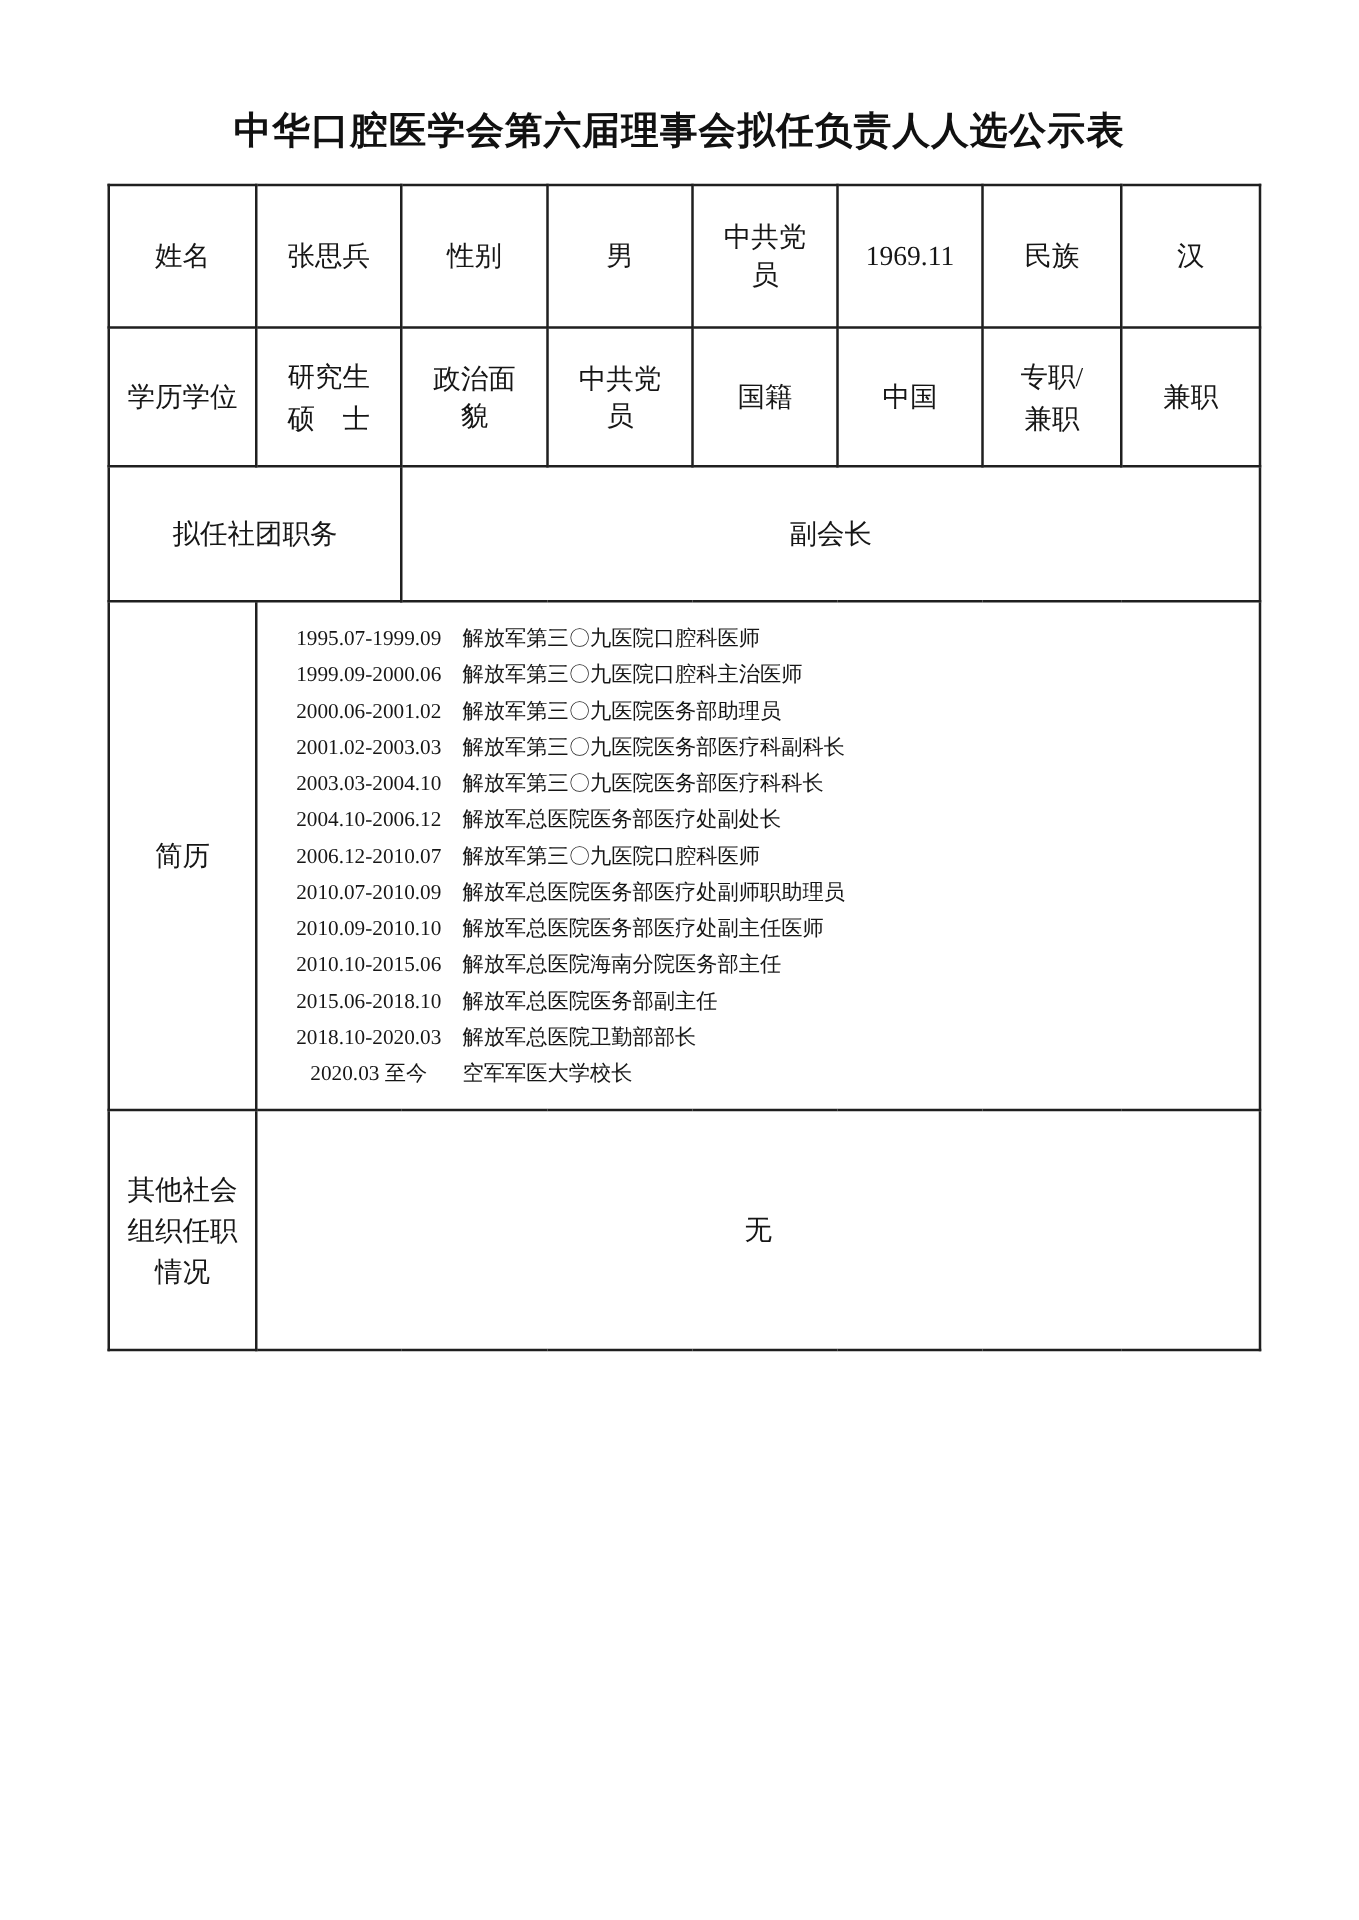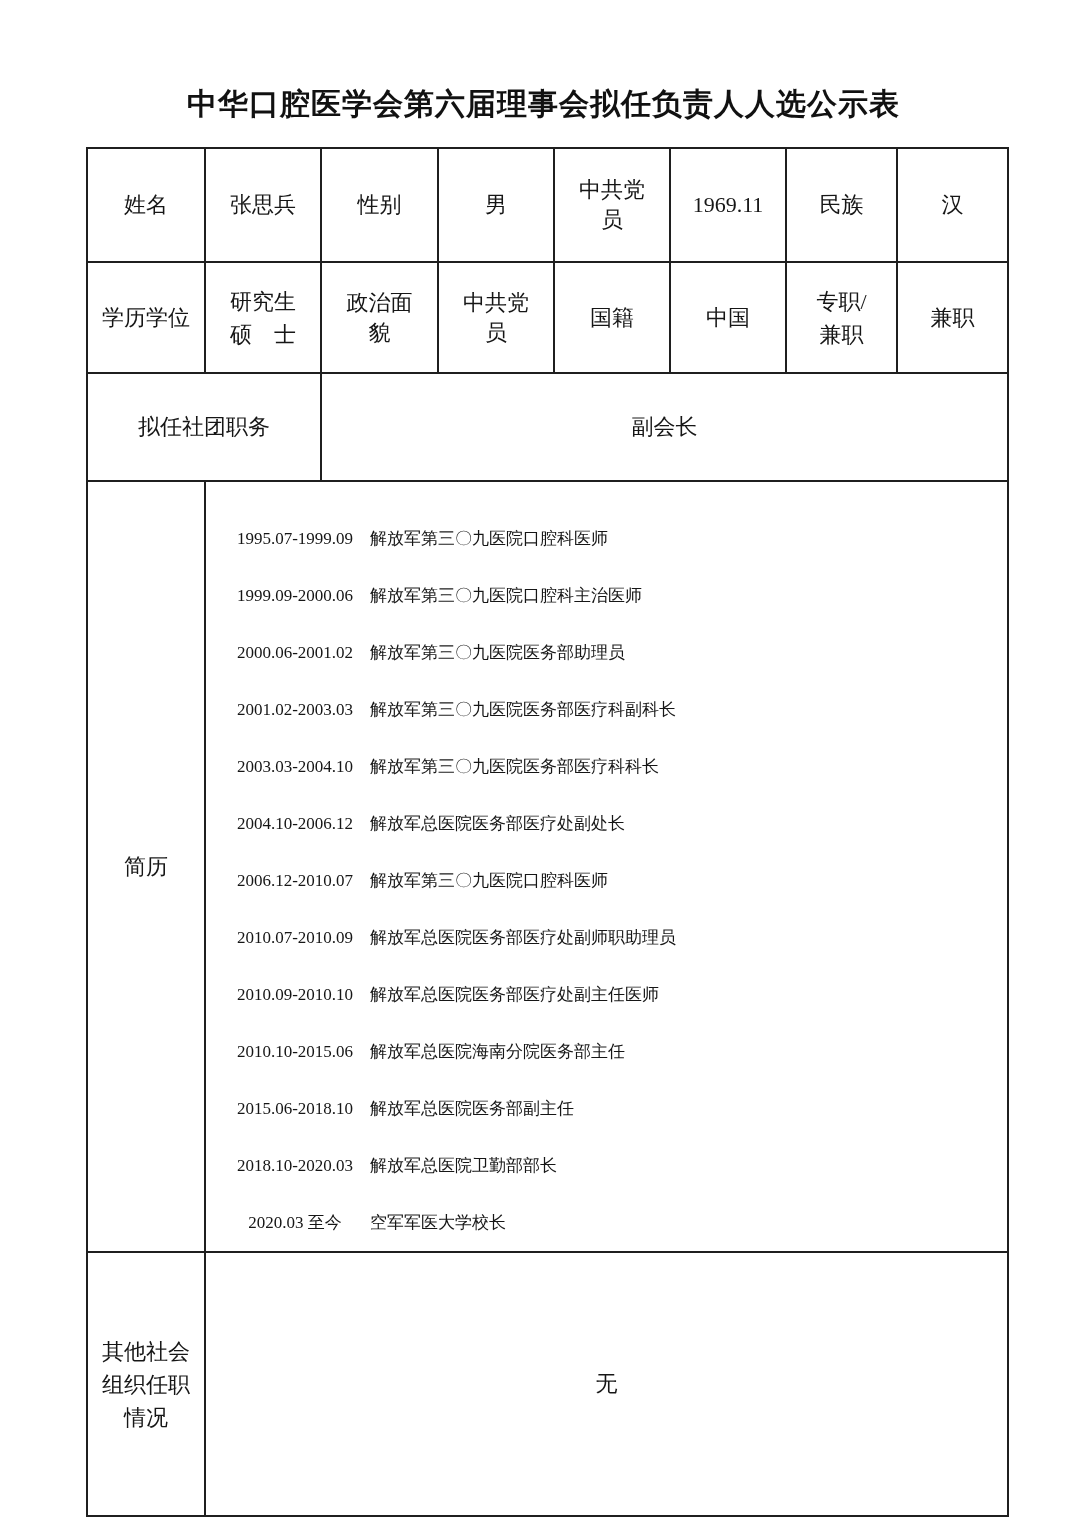--- a/index.html
+++ b/index.html
@@ -36,38 +36,38 @@
     font-size:22px;
     line-height:1.35;
     padding:14px;
     color:#161616;
     overflow:hidden;
   }
   tr.r1 { height:114px; }
   tr.r2 { height:111px; }
   tr.r3 { height:108px;margin-left:46px; }
   tr.r4 { height:401px; }
-  tr.r5 { height:264px; }
+  tr.r5 { height:192px; }
   td.resume-cell {
     text-align:left;
     vertical-align:top;
     padding:13px 6px 0 6px;
   }
   .resume-line {
     display:flex;
     align-items:baseline;
     line-height:29px;
     font-size:17px;
     white-space:nowrap;
   }
   .resume-period {
     flex:none;
     width:150px;
   }
-  .resume-position { flex:none;margin-top:28px; }
+  .resume-position { flex:none; }
   td.other-value-cell {
     text-align:left;
     padding-left:10px;
   }
   .stack-line { display:block; line-height:1.5;text-align:center; }
 </style>
 </head>
 <body>
 
 <div class="page">

